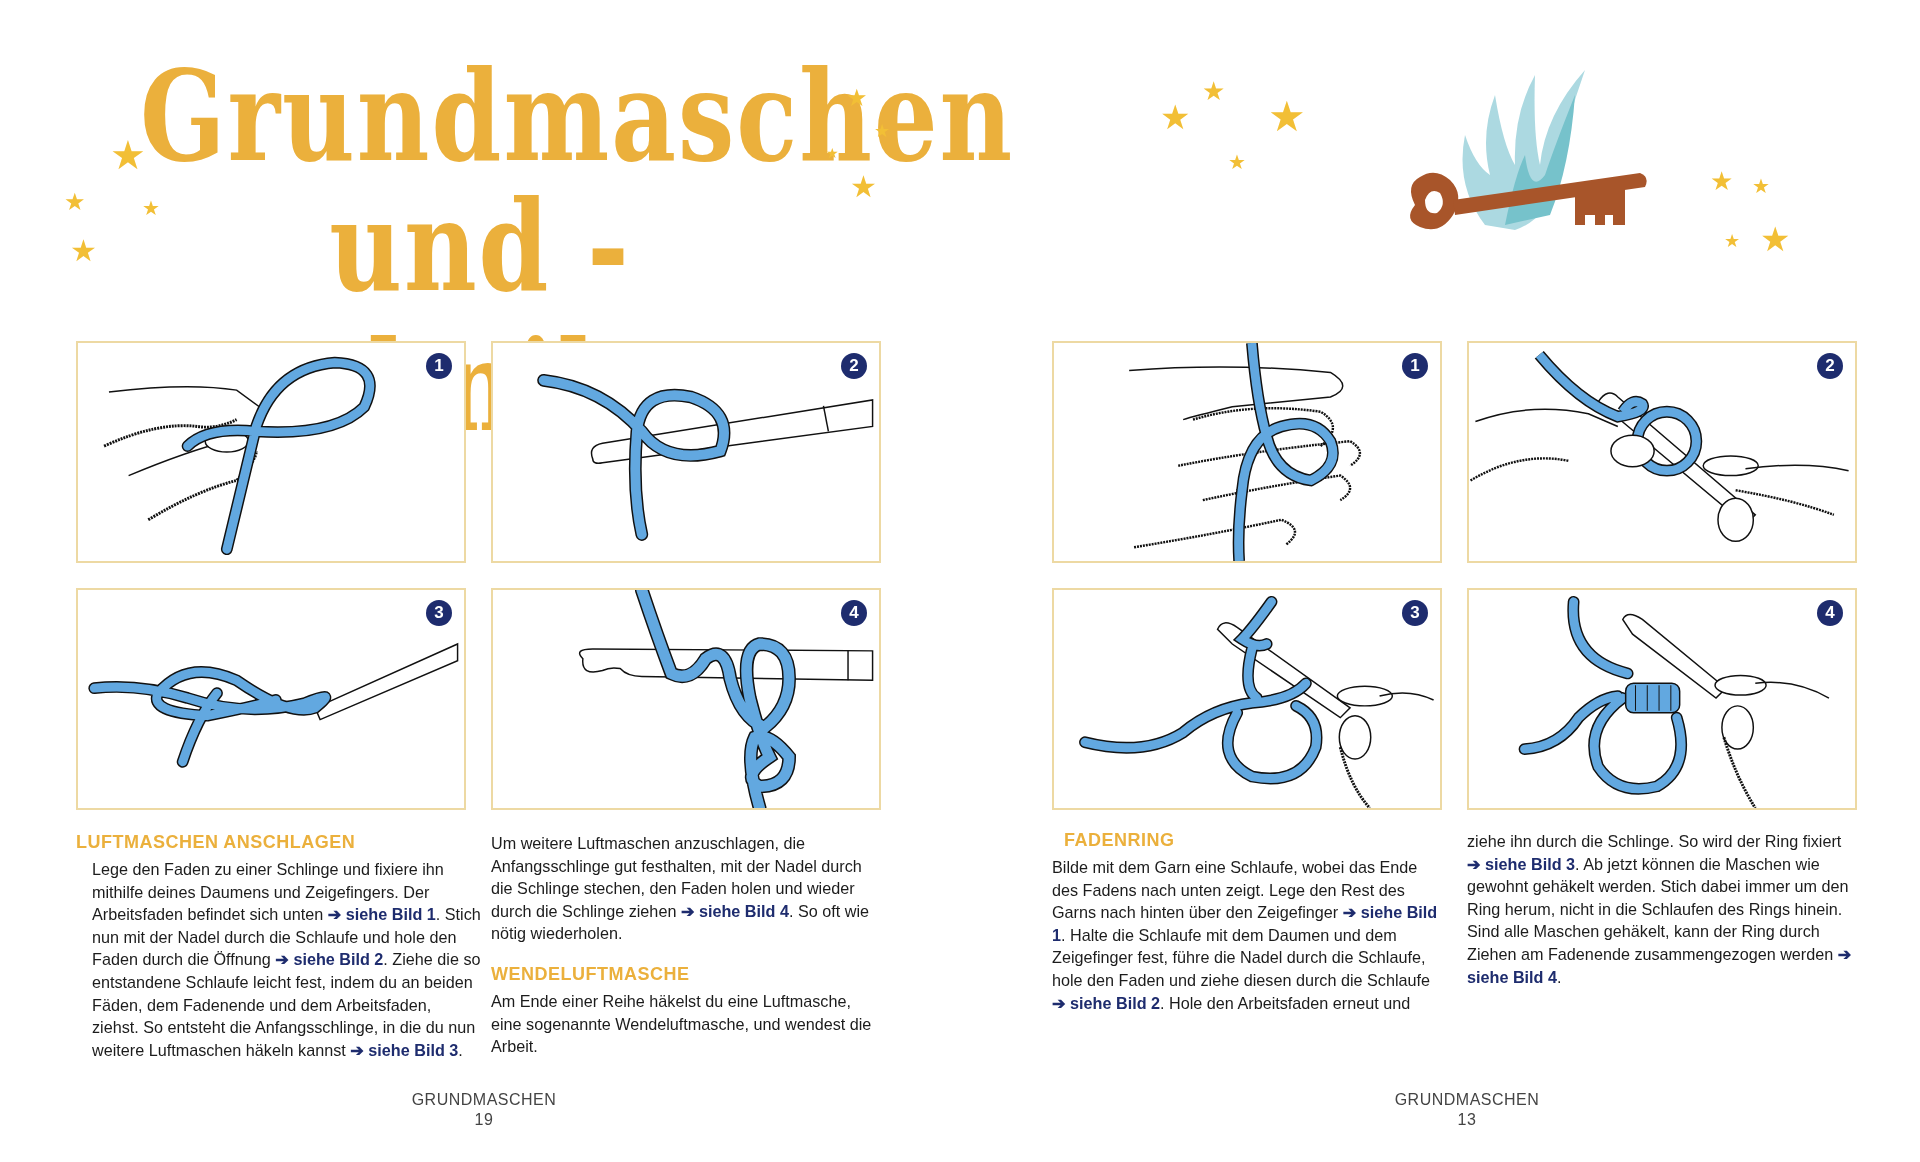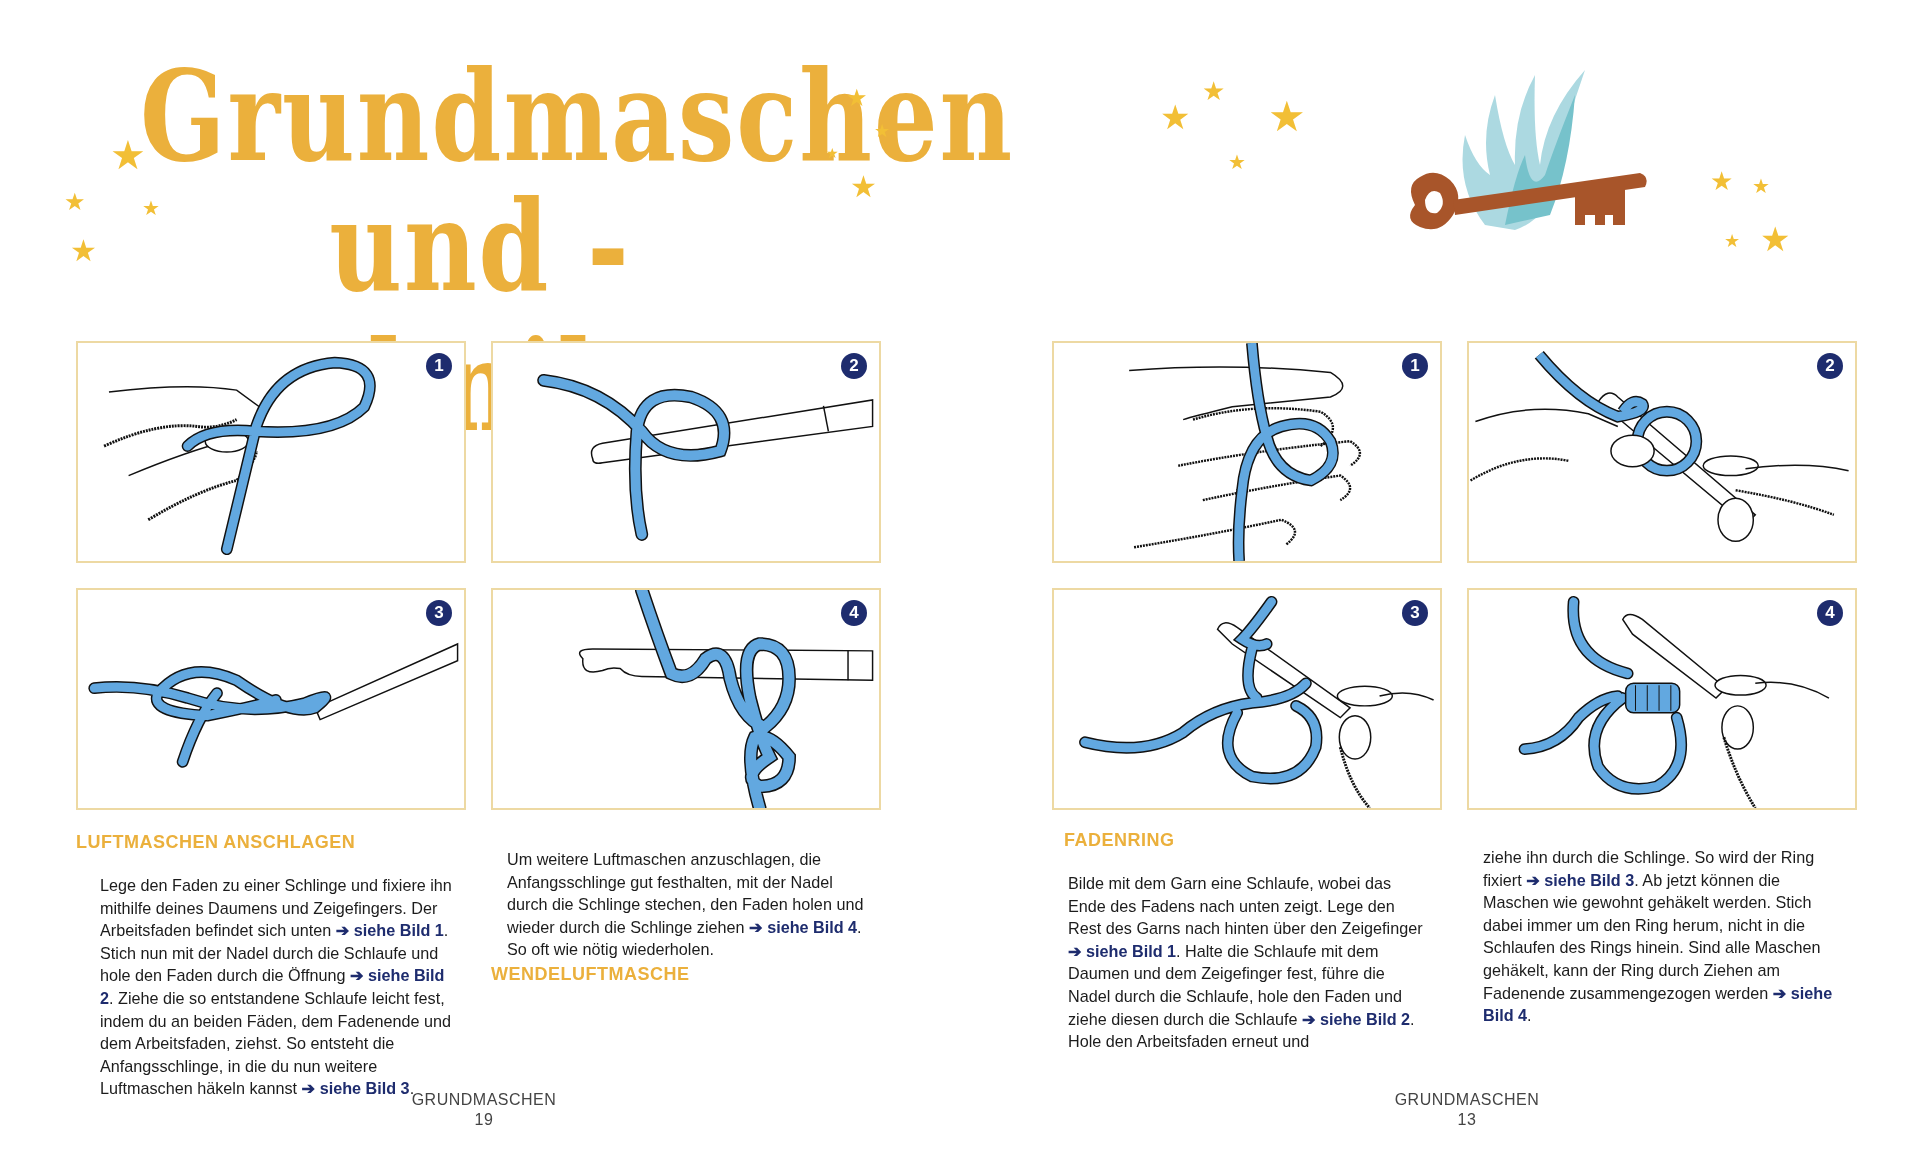--- a/index.html
+++ b/index.html
@@ -13,21 +13,21 @@
   .title .line2 { display:block; font-size:100px; line-height:112px; margin-top:32px; transform:scaleY(1.25); transform-origin:center; margin-left:-20px;}
 
   .star { position:absolute; color:#F2BF36; line-height:1; }
 
   .frame { position:absolute; border:2px solid #EDD9A3; background:#fff; box-sizing:border-box; overflow:hidden; }
   .frame svg { position:absolute; left:0; top:0; width:100%; height:100%; }
   .badge { position:absolute; right:12px; top:10px; width:26px; height:26px; border-radius:50%; background:#1E2C6E; color:#fff; font-weight:bold; font-size:17px; line-height:26px; text-align:center; }
 
   .heading { position:absolute; color:#EBB03C; font-weight:bold; font-size:18px; letter-spacing:0.5px; }
   .body-text { position:absolute; font-size:16.2px; line-height:22.6px; color:#1c1c1c; }
-  .body-text p { margin:16px; }
+  .body-text p { margin:0; }
   .ref { color:#1E2C6E; font-weight:bold; }
   .arrow { color:#1E2C6E; font-weight:bold; font-style:normal; }
 
   .footer { position:absolute; text-align:center; font-size:16px; color:#444; letter-spacing:0.5px; line-height:20px; }
 
   .key-wrap { position:absolute; left:1395px; top:55px; width:270px; height:220px; }
 </style>
 </head>
 <body>
 
@@ -84,29 +84,32 @@
       <path d="M90 70 Q80 60 100 60 L385 62 L385 92 L150 88 Q135 88 128 80 Q118 78 110 82 Q88 88 90 70 Z" fill="#fff" stroke="#111" stroke-width="1.5"></path>
       <line x1="360" y1="62" x2="360" y2="92" stroke="#111" stroke-width="1.5"></line>
       <path d="M150 0 Q165 45 180 85 Q200 95 215 70 Q235 55 240 90 Q250 130 275 140 Q300 120 300 90 Q300 55 270 55 Q250 60 260 110 Q270 150 280 170 Q250 190 270 200 Q300 200 300 170 Q280 145 265 150 Q255 170 270 222" stroke="#111" stroke-width="14" fill="none" stroke-linecap="round"></path>
       <path d="M150 0 Q165 45 180 85 Q200 95 215 70 Q235 55 240 90 Q250 130 275 140 Q300 120 300 90 Q300 55 270 55 Q250 60 260 110 Q270 150 280 170 Q250 190 270 200 Q300 200 300 170 Q280 145 265 150 Q255 170 270 222" stroke="#62A8E0" stroke-width="11" fill="none" stroke-linecap="round"></path>
     </svg>
     <div class="badge">4</div>
   </div>
 
   <div class="heading" style="left:76px;top:832px;">LUFTMASCHEN ANSCHLAGEN</div>
 
-  <div class="body-text" style="left:84px;top:858px;width:390px;">
+  <div class="body-text" style="left:92px;top:858px;width:390px;">
     <p><span>Lege den Faden zu einer Schlinge und fixiere ihn mithilfe deines Daumens und Zeigefingers. Der Arbeitsfaden befindet sich unten </span><span class="arrow">➔</span> <span class="ref">siehe Bild 1</span><span>. Stich nun mit der Nadel durch die Schlaufe und hole den Faden durch die Öffnung </span><span class="arrow">➔</span> <span class="ref">siehe Bild 2</span><span>. Ziehe die so entstandene Schlaufe leicht fest, indem du an beiden Fäden, dem Fadenende und dem Arbeitsfaden, ziehst. So entsteht die Anfangsschlinge, in die du nun weitere Luftmaschen häkeln kannst </span><span class="arrow">➔</span> <span class="ref">siehe Bild 3</span><span>.</span></p>
   </div>
 
   <div class="body-text" style="left:491px;top:832px;width:390px;">
     <p><span>Um weitere Luftmaschen anzuschlagen, die Anfangsschlinge gut festhalten, mit der Nadel durch die Schlinge stechen, den Faden holen und wieder durch die Schlinge ziehen </span><span class="arrow">➔</span> <span class="ref">siehe Bild 4</span><span>. So oft wie nötig wiederholen.</span></p>
   </div>
 
   <div class="heading" style="left:491px;top:964px;">WENDELUFTMASCHE</div>
+  <div class="body-text" style="left:491px;top:990px;width:390px;">
+    <p>Am Ende einer Reihe häkelst du eine Luftmasche, eine sogenannte Wendeluftmasche, und wendest die Arbeit.</p>
+  </div>
 
   <div class="footer" style="left:384px;top:1090px;width:200px;">
     <div>GRUNDMASCHEN</div>
     <div>19</div>
   </div>
 </div>
 
 <div class="page page-right">
 
   <span class="star" style="left:200px;top:100px;font-size:34px;">★</span>

